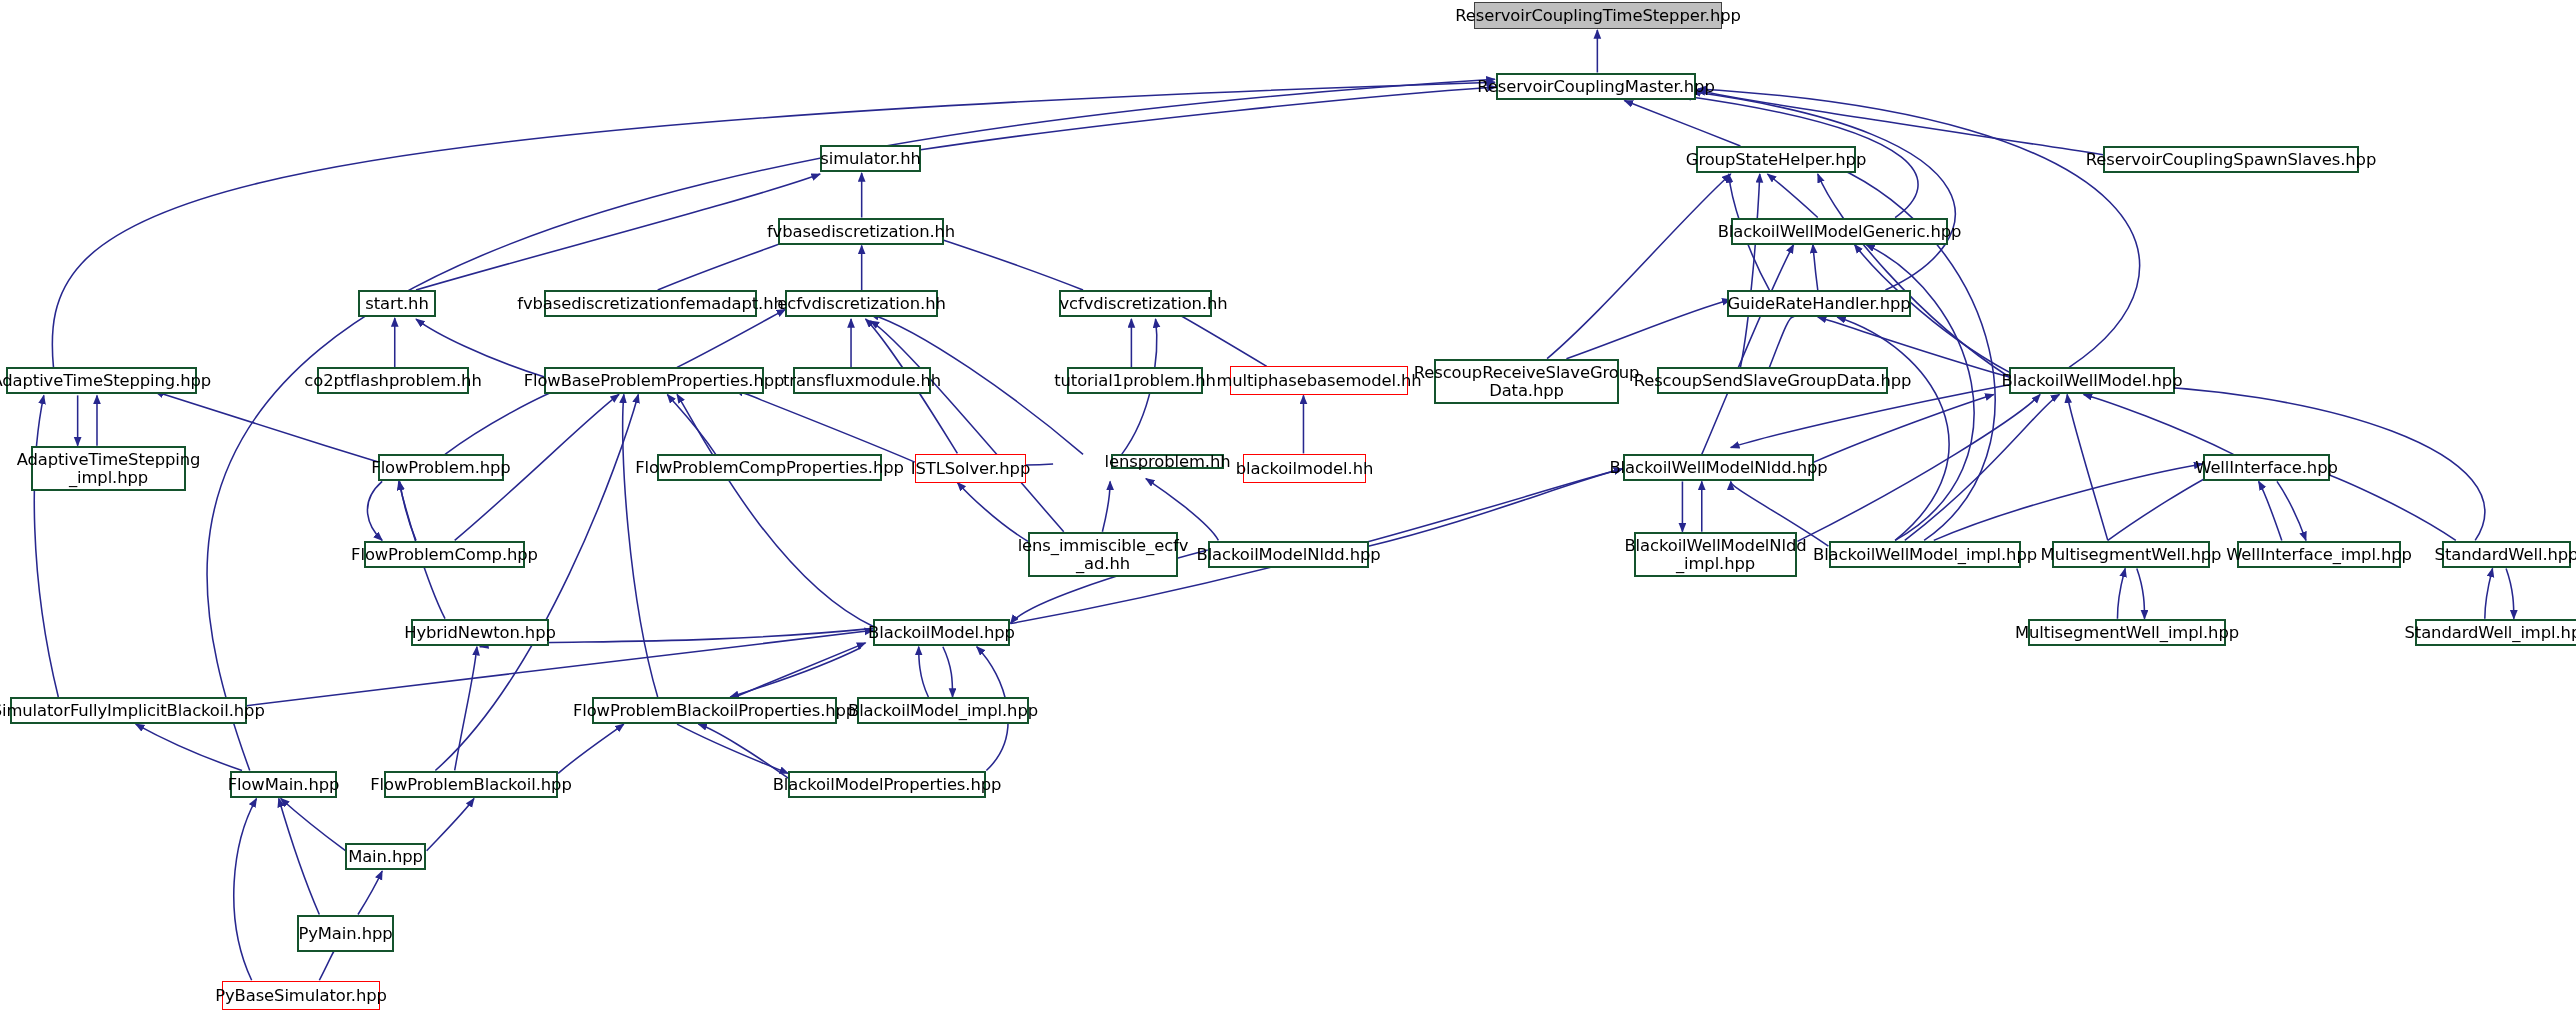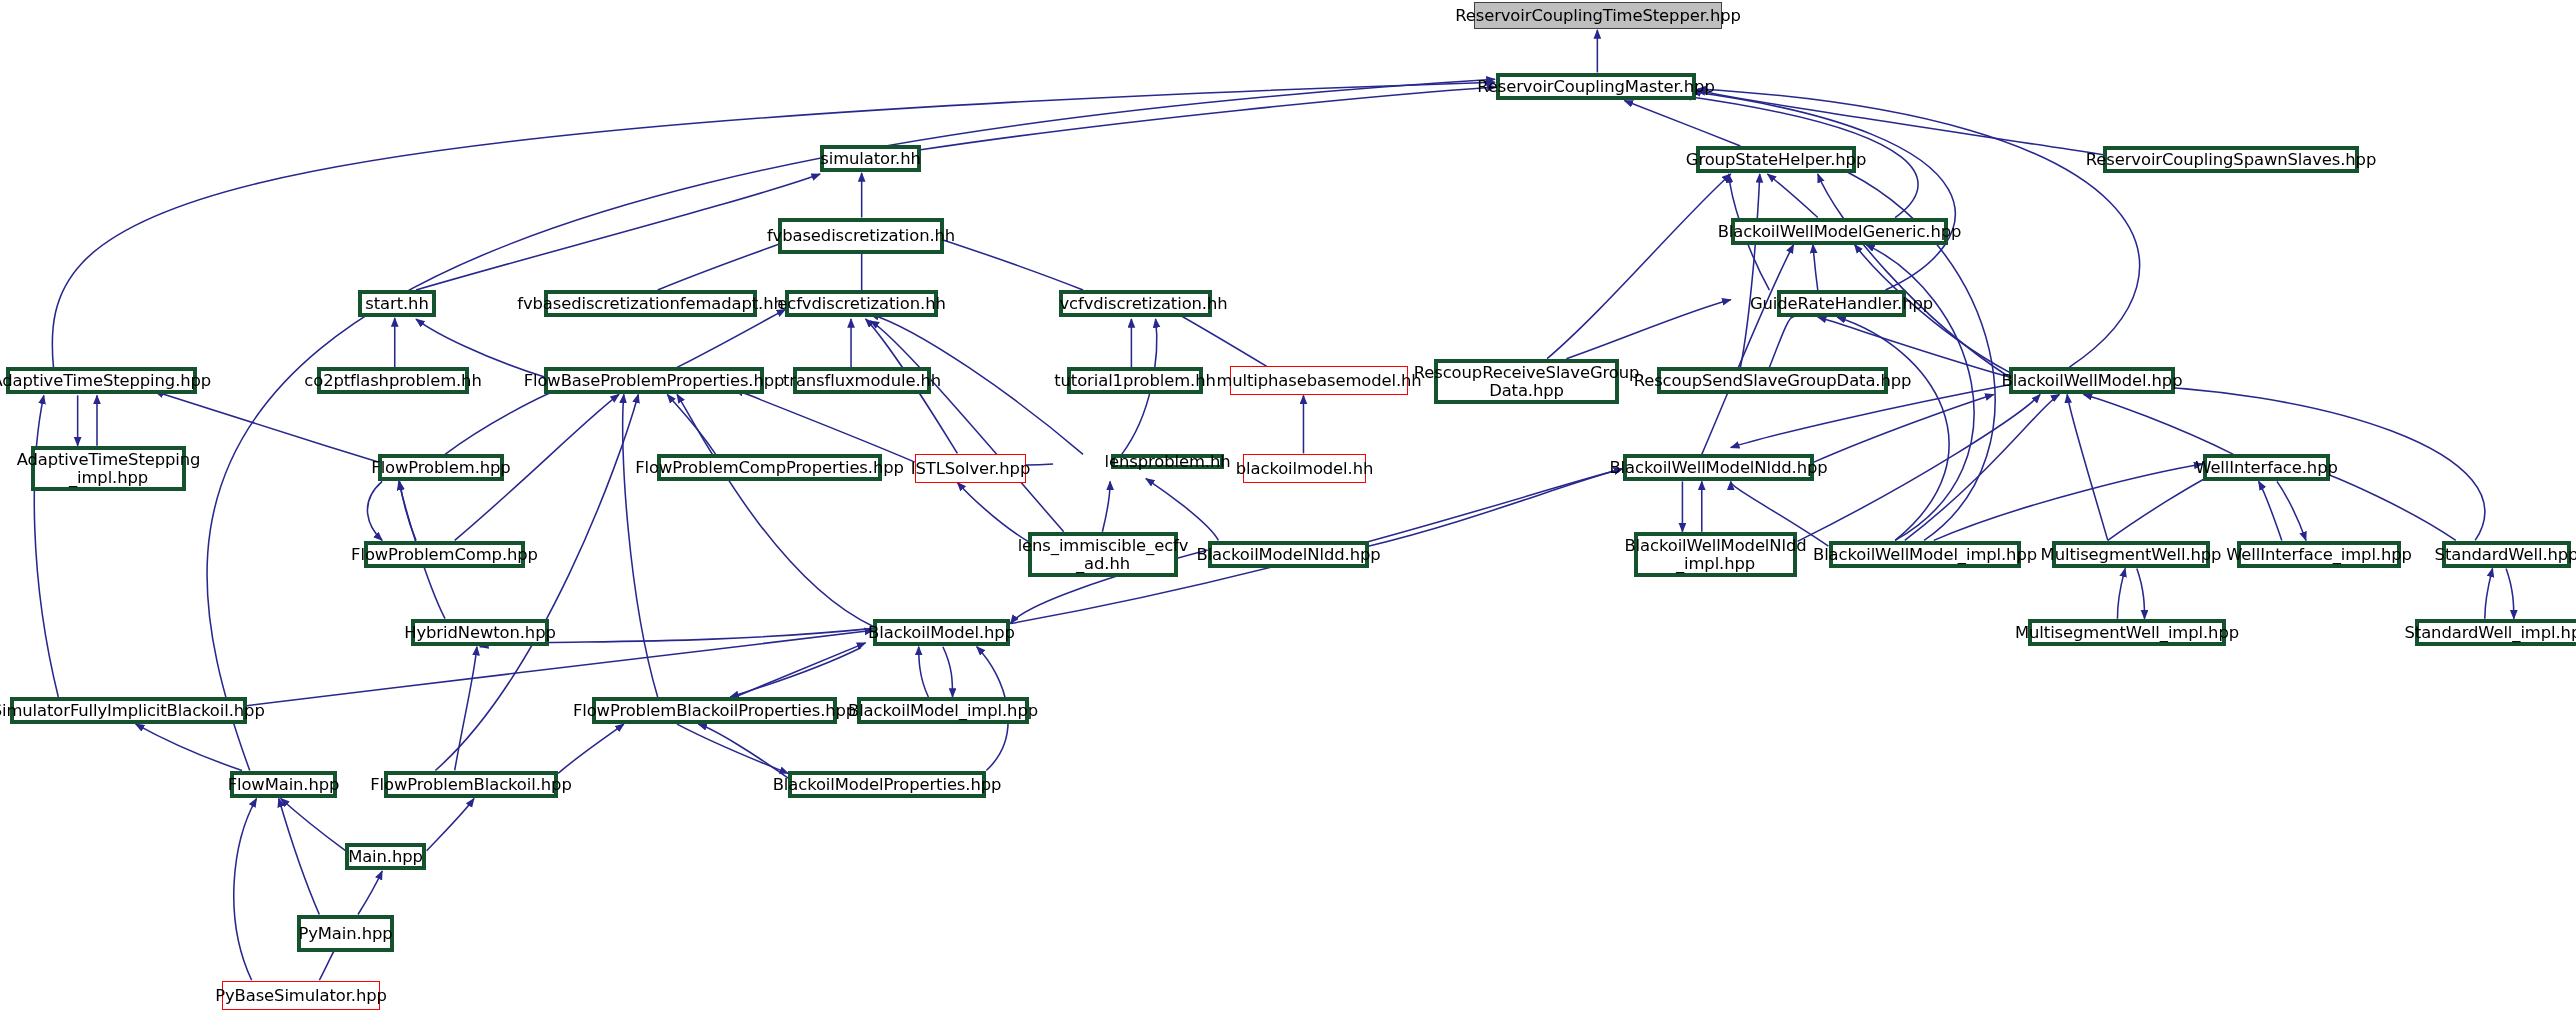--- a/index.html
+++ b/index.html
@@ -7,21 +7,21 @@
   #graph{position:relative;width:2576px;height:1017px;background:#ffffff;overflow:hidden;}
   #edges{position:absolute;left:0;top:0;width:2576px;height:1017px;}
   .node{
     position:absolute;
     box-sizing:border-box;
     display:flex;
     align-items:center;
     justify-content:center;
     text-align:center;
     background:#ffffff;
-    border:4px solid #14532d;
+    border:2px solid #14532d;
     color:#000000;
     font-size:16.4px;
     line-height:1.08;
     letter-spacing:-0.1px;
     white-space:pre-line;
     z-index:5;
   }
   .node.root{background:#bfbfbf;border:1px solid #404040;}
   .node.red{border:1.9px solid #ff0000;}
 </style>
@@ -134,23 +134,23 @@
         <path d="M 370,946 C 380,930 390,912 395,901" marker-end="url(#arrow)"></path>
         <path d="M 330,1014 C 340,995 348,975 352,975" marker-end="url(#arrow)"></path>
       </g>
   </svg>
   <div id="nodes">
       <div class="node root" style="left: 1474px; top: 1.9px; width: 248px; height: 27px;">ReservoirCouplingTimeStepper.hpp</div>
       <div class="node" style="left: 1496px; top: 73px; width: 200px; height: 27px;">ReservoirCouplingMaster.hpp</div>
       <div class="node" style="left: 2103px; top: 146px; width: 256px; height: 27px;">ReservoirCouplingSpawnSlaves.hpp</div>
       <div class="node" style="left: 1696px; top: 146px; width: 160px; height: 27px;">GroupStateHelper.hpp</div>
       <div class="node" style="left: 1731px; top: 218px; width: 217px; height: 27px;">BlackoilWellModelGeneric.hpp</div>
-      <div class="node" style="left: 1777px; top: 290px; width: 129px; height: 27px;">GuideRateHandler.hpp</div>
+      <div class="node" style="left: 1727px; top: 290px; width: 184px; height: 27px;">GuideRateHandler.hpp</div>
       <div class="node" style="left: 820px; top: 145px; width: 101px; height: 27px;">simulator.hh</div>
-      <div class="node" style="left: 778px; top: 218px; width: 166px; height: 36px;">fvbasediscretization.hh</div>
+      <div class="node" style="left: 778px; top: 218px; width: 166px; height: 27px;">fvbasediscretization.hh</div>
       <div class="node" style="left: 358px; top: 290px; width: 78px; height: 27px;">start.hh</div>
       <div class="node" style="left: 544px; top: 290px; width: 213px; height: 27px;">fvbasediscretizationfemadapt.hh</div>
       <div class="node" style="left: 785px; top: 290px; width: 153px; height: 27px;">ecfvdiscretization.hh</div>
       <div class="node" style="left: 1059px; top: 290px; width: 153px; height: 27px; padding-left: 16px;">vcfvdiscretization.hh</div>
       <div class="node" style="left: 5.8px; top: 367px; width: 191px; height: 27px;">AdaptiveTimeStepping.hpp</div>
       <div class="node" style="left: 317px; top: 367px; width: 152px; height: 27px;">co2ptflashproblem.hh</div>
       <div class="node" style="left: 544px; top: 367px; width: 220px; height: 27px;">FlowBaseProblemProperties.hpp</div>
       <div class="node" style="left: 793px; top: 367px; width: 138px; height: 27px;">transfluxmodule.hh</div>
       <div class="node" style="left: 1067px; top: 367px; width: 136px; height: 27px;">tutorial1problem.hh</div>
       <div class="node red" style="left: 1230px; top: 366px; width: 178px; height: 29px;">multiphasebasemodel.hh</div>

